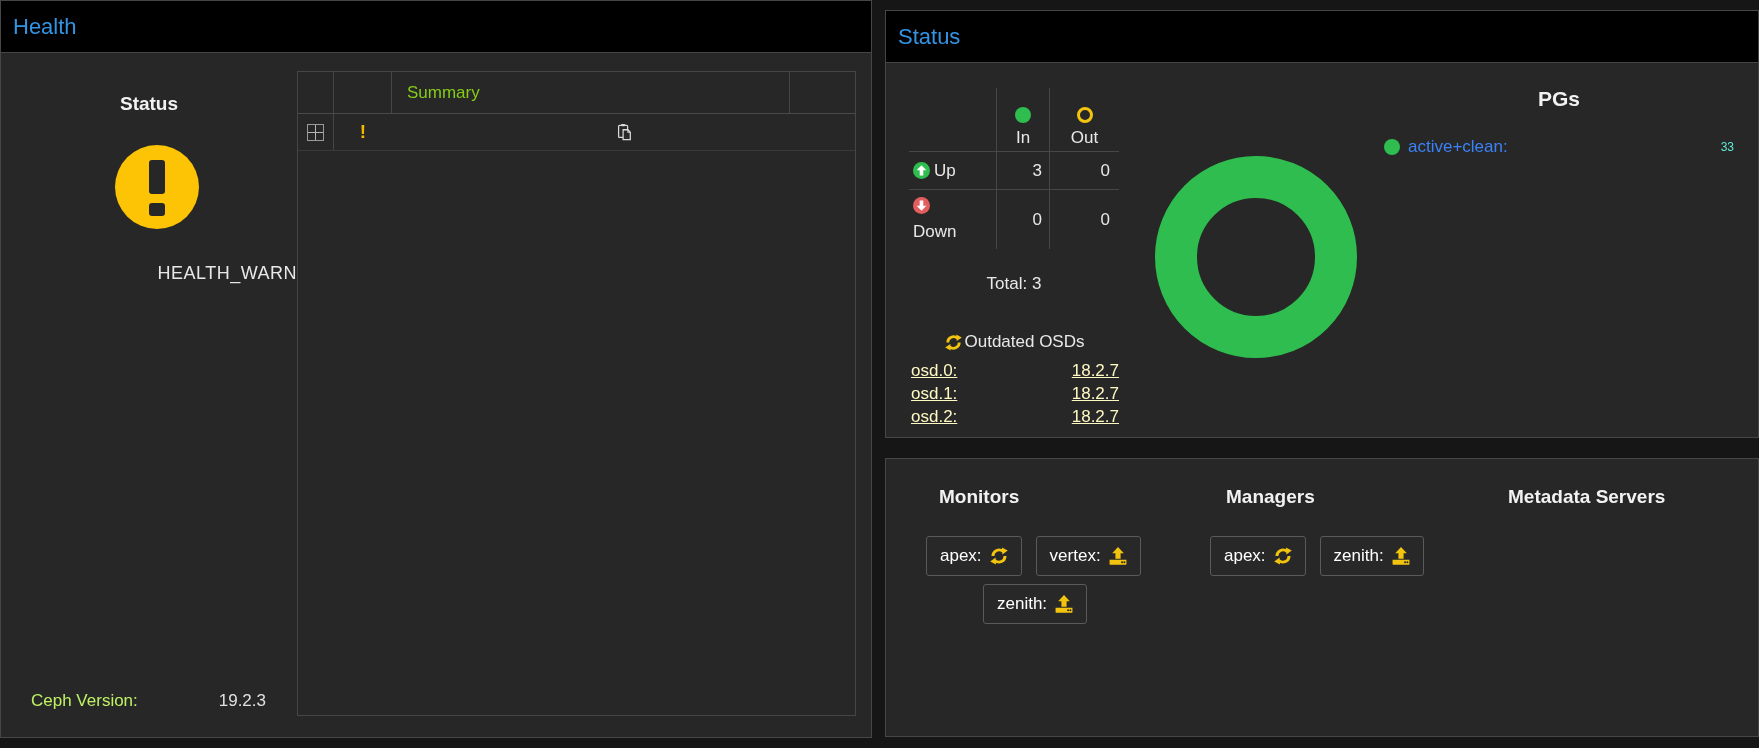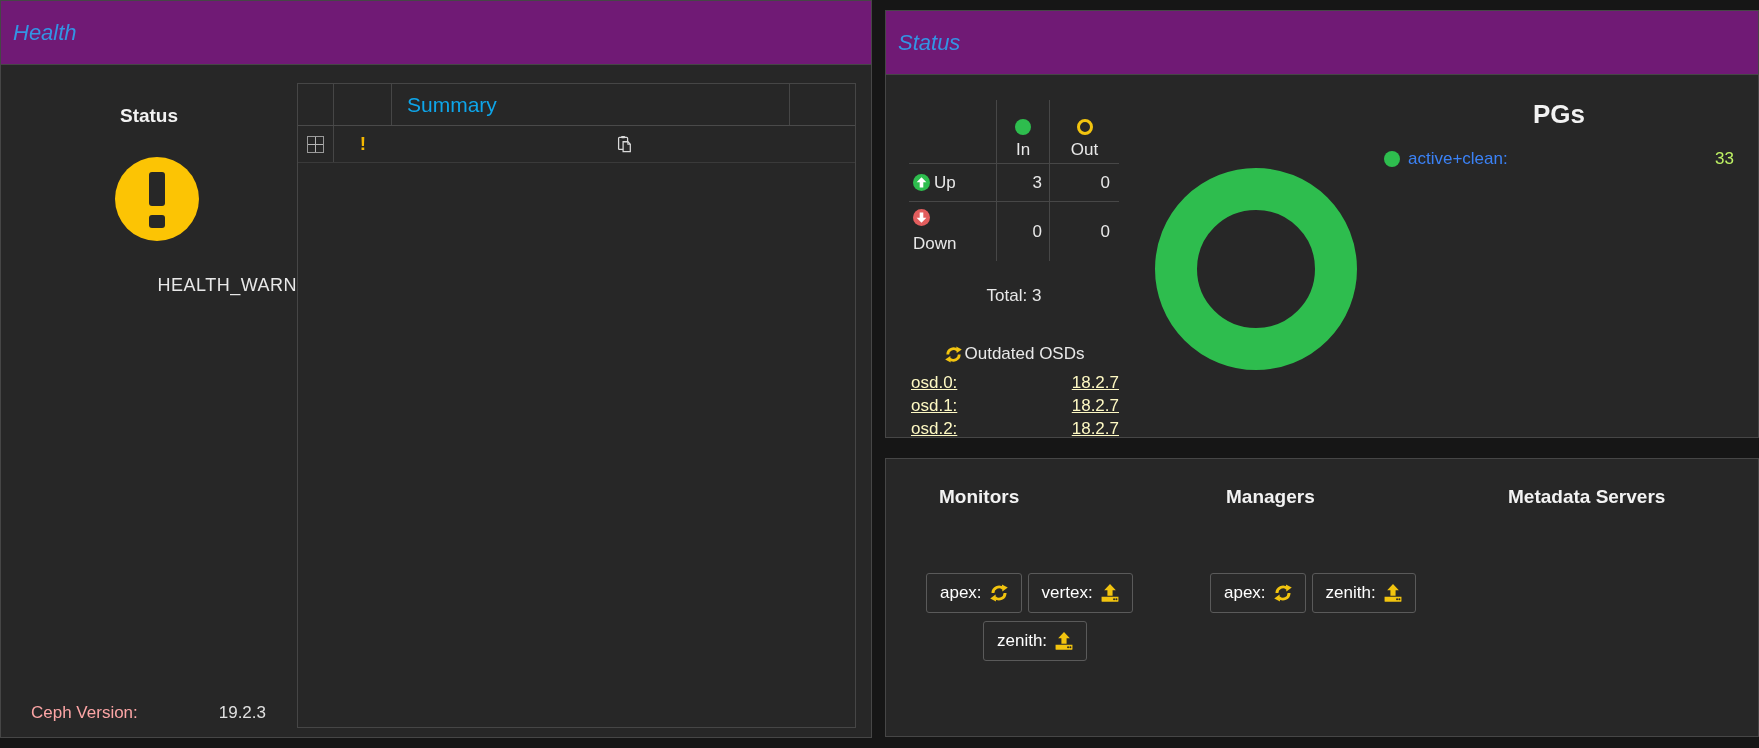--- a/index.html
+++ b/index.html
@@ -3,22 +3,22 @@
 <meta charset="utf-8">
 <style>
   * { margin:0; padding:0; box-sizing:border-box; }
   html,body { background:#161616; }
   .screen {
     position:relative; width:1759px; height:748px; background:#161616;
     font-family:"Liberation Sans", sans-serif; color:#dcdcdc; overflow:hidden;
   }
   .panel { position:absolute; background:#272727; border:1px solid #464646; }
   .panel-header {
-    height:64px; background:#701a75; border-bottom:1px solid #464646;
-    display:flex; align-items:center; padding:0 12px;font-style:italic;
+    height:52px; background:#000000; border-bottom:1px solid #464646;
+    display:flex; align-items:center; padding:0 12px;
   }
   .panel-title { color:#3394e4; font-size:22px; font-weight:400; }
   .panel-body { position:relative; width:100%; height:calc(100% - 52px); }
 
   
   #health-panel { left:0; top:10; width:872px; height:738px; }
   .health-status-heading {
     position:absolute; top:40px; left:0; width:296px; text-align:center;
     font-size:19px; font-weight:bold; color:#f2f2f2;
   }
@@ -31,35 +31,35 @@
     background:#272727; border-radius:3px;
   }
   .warn-circle .dot {
     position:absolute; left:34px; bottom:13px; width:16px; height:13px;
     background:#272727; border-radius:3px;
   }
   .health-state {
     position:absolute; top:210px; left:0; width:296px; text-align:right;
     font-size:18px; color:#e8e8e8; letter-spacing:0.5px;
   }
-  .version-label { position:absolute; left:30px; top:638px; font-size:17px; color:#fca5a5; }
+  .version-label { position:absolute; left:30px; top:638px; font-size:17px; color:#bef264; }
   .version-value { position:absolute; left:150px; top:638px; width:115px; text-align:right; font-size:17px; color:#e0e0e0; }
 
   .warn-table {
     position:absolute; left:296px; top:18px; width:559px; height:645px;
     border:1px solid #464646;
   }
   .warn-table .thead { display:flex; height:42px; border-bottom:1px solid #4a4a4a; }
   .warn-table .thead > div { border-right:1px solid #464646; height:100%; display:flex; align-items:center; }
   .warn-table .thead > div:last-child { border-right:none; }
   .col-expand { width:36px; justify-content:center; }
   .col-flag   { width:58px; justify-content:center; }
   .col-summary{ width:398px; padding-left:15px; }
   .col-action { flex:1; justify-content:center; }
-  .th-text { font-size:21px; color:#0ea5e9; }
+  .th-text { font-size:17px; color:#84cc16; }
   .warn-table .trow { display:flex; height:37px; border-bottom:1px solid #3a3a3a; align-items:stretch; }
   .warn-table .trow > div { display:flex; align-items:center; }
   .warn-table .trow .col-expand { border-right:1px solid #464646; }
   .expander {
     width:17px; height:17px; border:1px solid #9a9a9a; position:relative; cursor:pointer;
   }
   .expander::before { content:""; position:absolute; left:0; right:0; top:7px; height:1px; background:#b5b5b5; }
   .expander::after  { content:""; position:absolute; top:0; bottom:0; left:7px; width:1px; background:#b5b5b5; }
   .flag-excl { color:#f5b800; font-weight:bold; font-size:19px; }
   .row-text { font-size:17px; color:#f0f0f0; }
@@ -86,33 +86,33 @@
   .osd-total { position:absolute; left:23px; top:211px; width:210px; text-align:center; font-size:17px; color:#e8e8e8; }
 
   .outdated { position:absolute; left:23px; top:268px; width:212px; }
   .outdated-head { display:flex; align-items:center; justify-content:center; gap:2px; font-size:17px; color:#e8e8e8; height:22px; }
   .outdated-rows { margin-top:5px; }
   .outdated-row { display:flex; height:23px; align-items:flex-end; font-size:17px; color:#fef9c3; padding:0 2px;text-decoration:underline; }
   .outdated-row .name { flex:0 0 auto; }
   .outdated-row .ver { flex:1; text-align:right; }
 
   .pg-donut { position:absolute; left:269px; top:93px; width:202px; height:202px; }
-  .pgs-heading { position:absolute; left:593px; top:24px; width:160px; text-align:center; font-size:26px; font-weight:bold; color:#f2f2f2; }
+  .pgs-heading { position:absolute; left:593px; top:24px; width:160px; text-align:center; font-size:21px; font-weight:bold; color:#f2f2f2; }
   .pgs-legend { position:absolute; left:498px; right:24px; top:72px; height:24px; display:flex; align-items:center; }
   .pgs-legend .dot-green { margin-right:8px; flex:0 0 auto; }
   .pgs-legend .lg-label { font-size:17px; color:#3b82f6; }
-  .pgs-legend .lg-value { flex:1; text-align:right; font-size:17px; color:#bef264; }
+  .pgs-legend .lg-value { flex:1; text-align:right; font-size:12px; color:#5eead4; }
 
   
   #services-panel { left:885px; top:458px; width:874px; height:279px; }
   .svc-col-title { position:absolute; top:27px; width:200px; text-align:left; font-size:19px; font-weight:bold; color:#f2f2f2; }
   #svc-title-monitors { left:53px; }
   #svc-title-managers { left:340px; }
   #svc-title-mds { left:622px; }
-  .svc-row { position:absolute; display:flex; gap:6px;margin-top:37px; }
+  .svc-row { position:absolute; display:flex; gap:14px; }
   #monitors-row1 { left:40px; top:77px; }
   #monitors-row2 { left:97px; top:125px; }
   #managers-row1 { left:324px; top:77px; }
   .svc-btn {
     height:40px; display:inline-flex; align-items:center; gap:8px; padding:0 13px;
     border:1px solid #5a5a5a; border-radius:3px; background:#282828; cursor:pointer;
     font-size:17px; color:#ffffff;
   }
   .icon-18 { width:18px; height:18px; display:block; }
   .icon-17 { width:17px; height:17px; display:block; }

